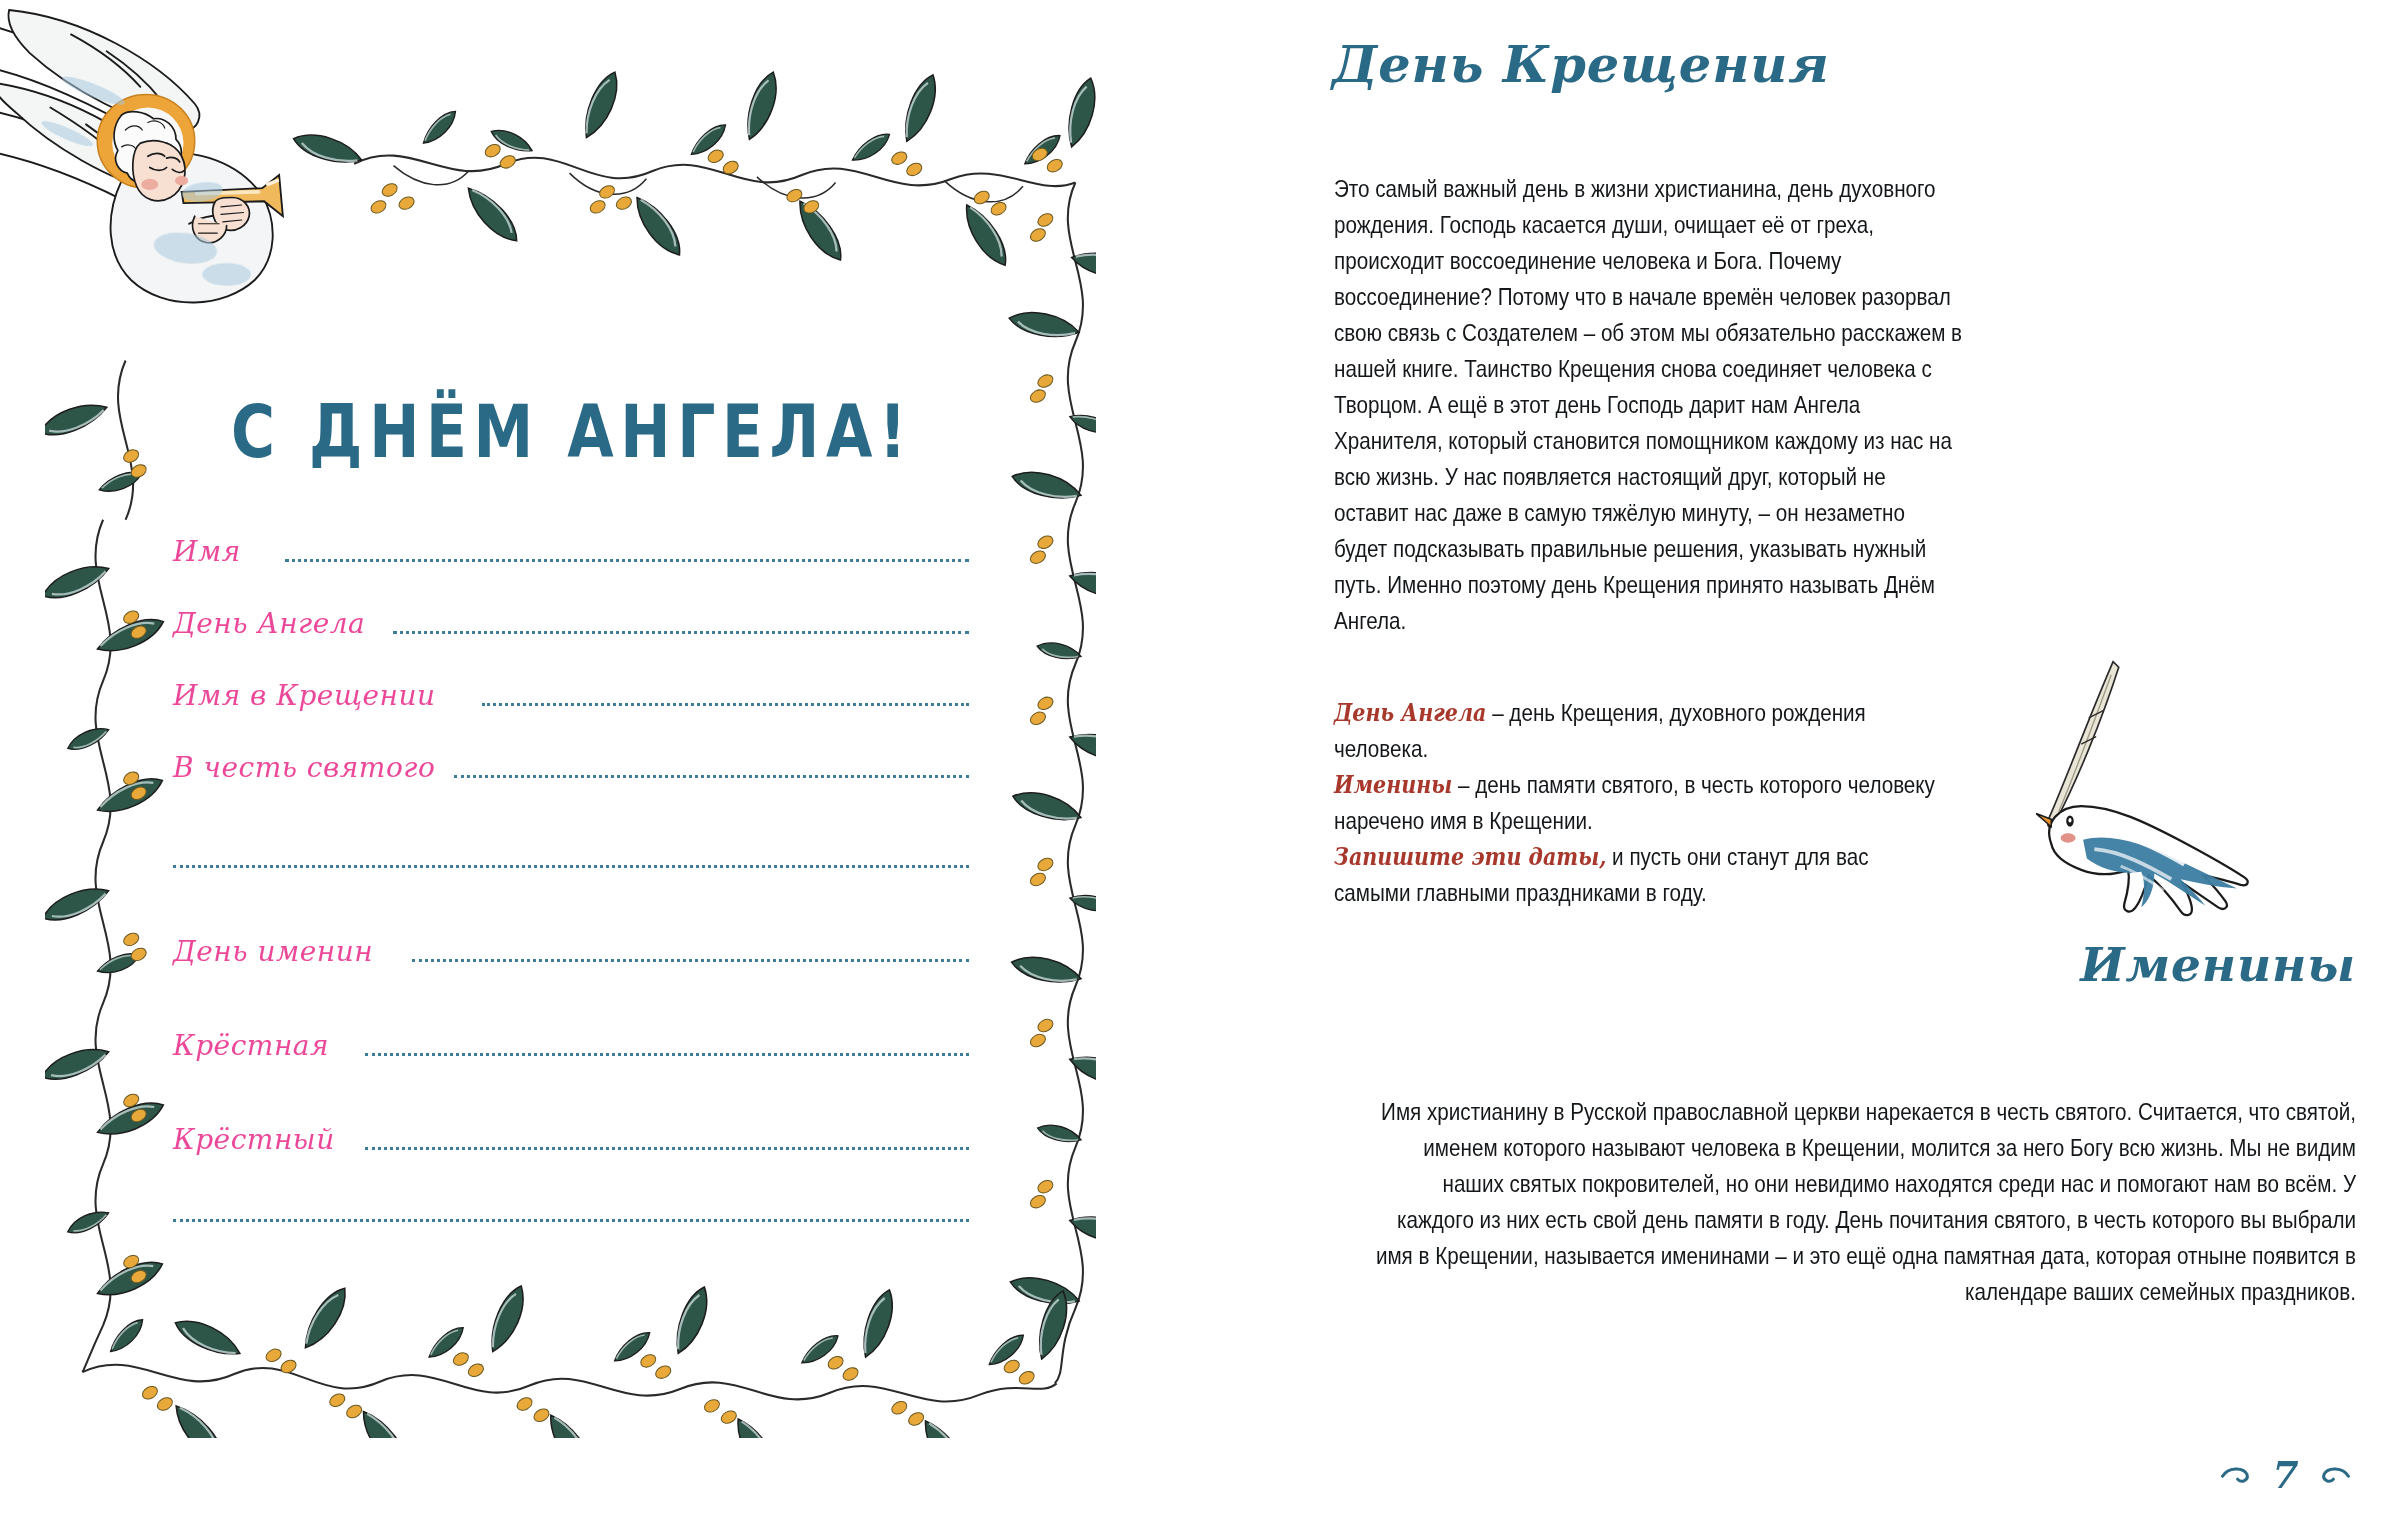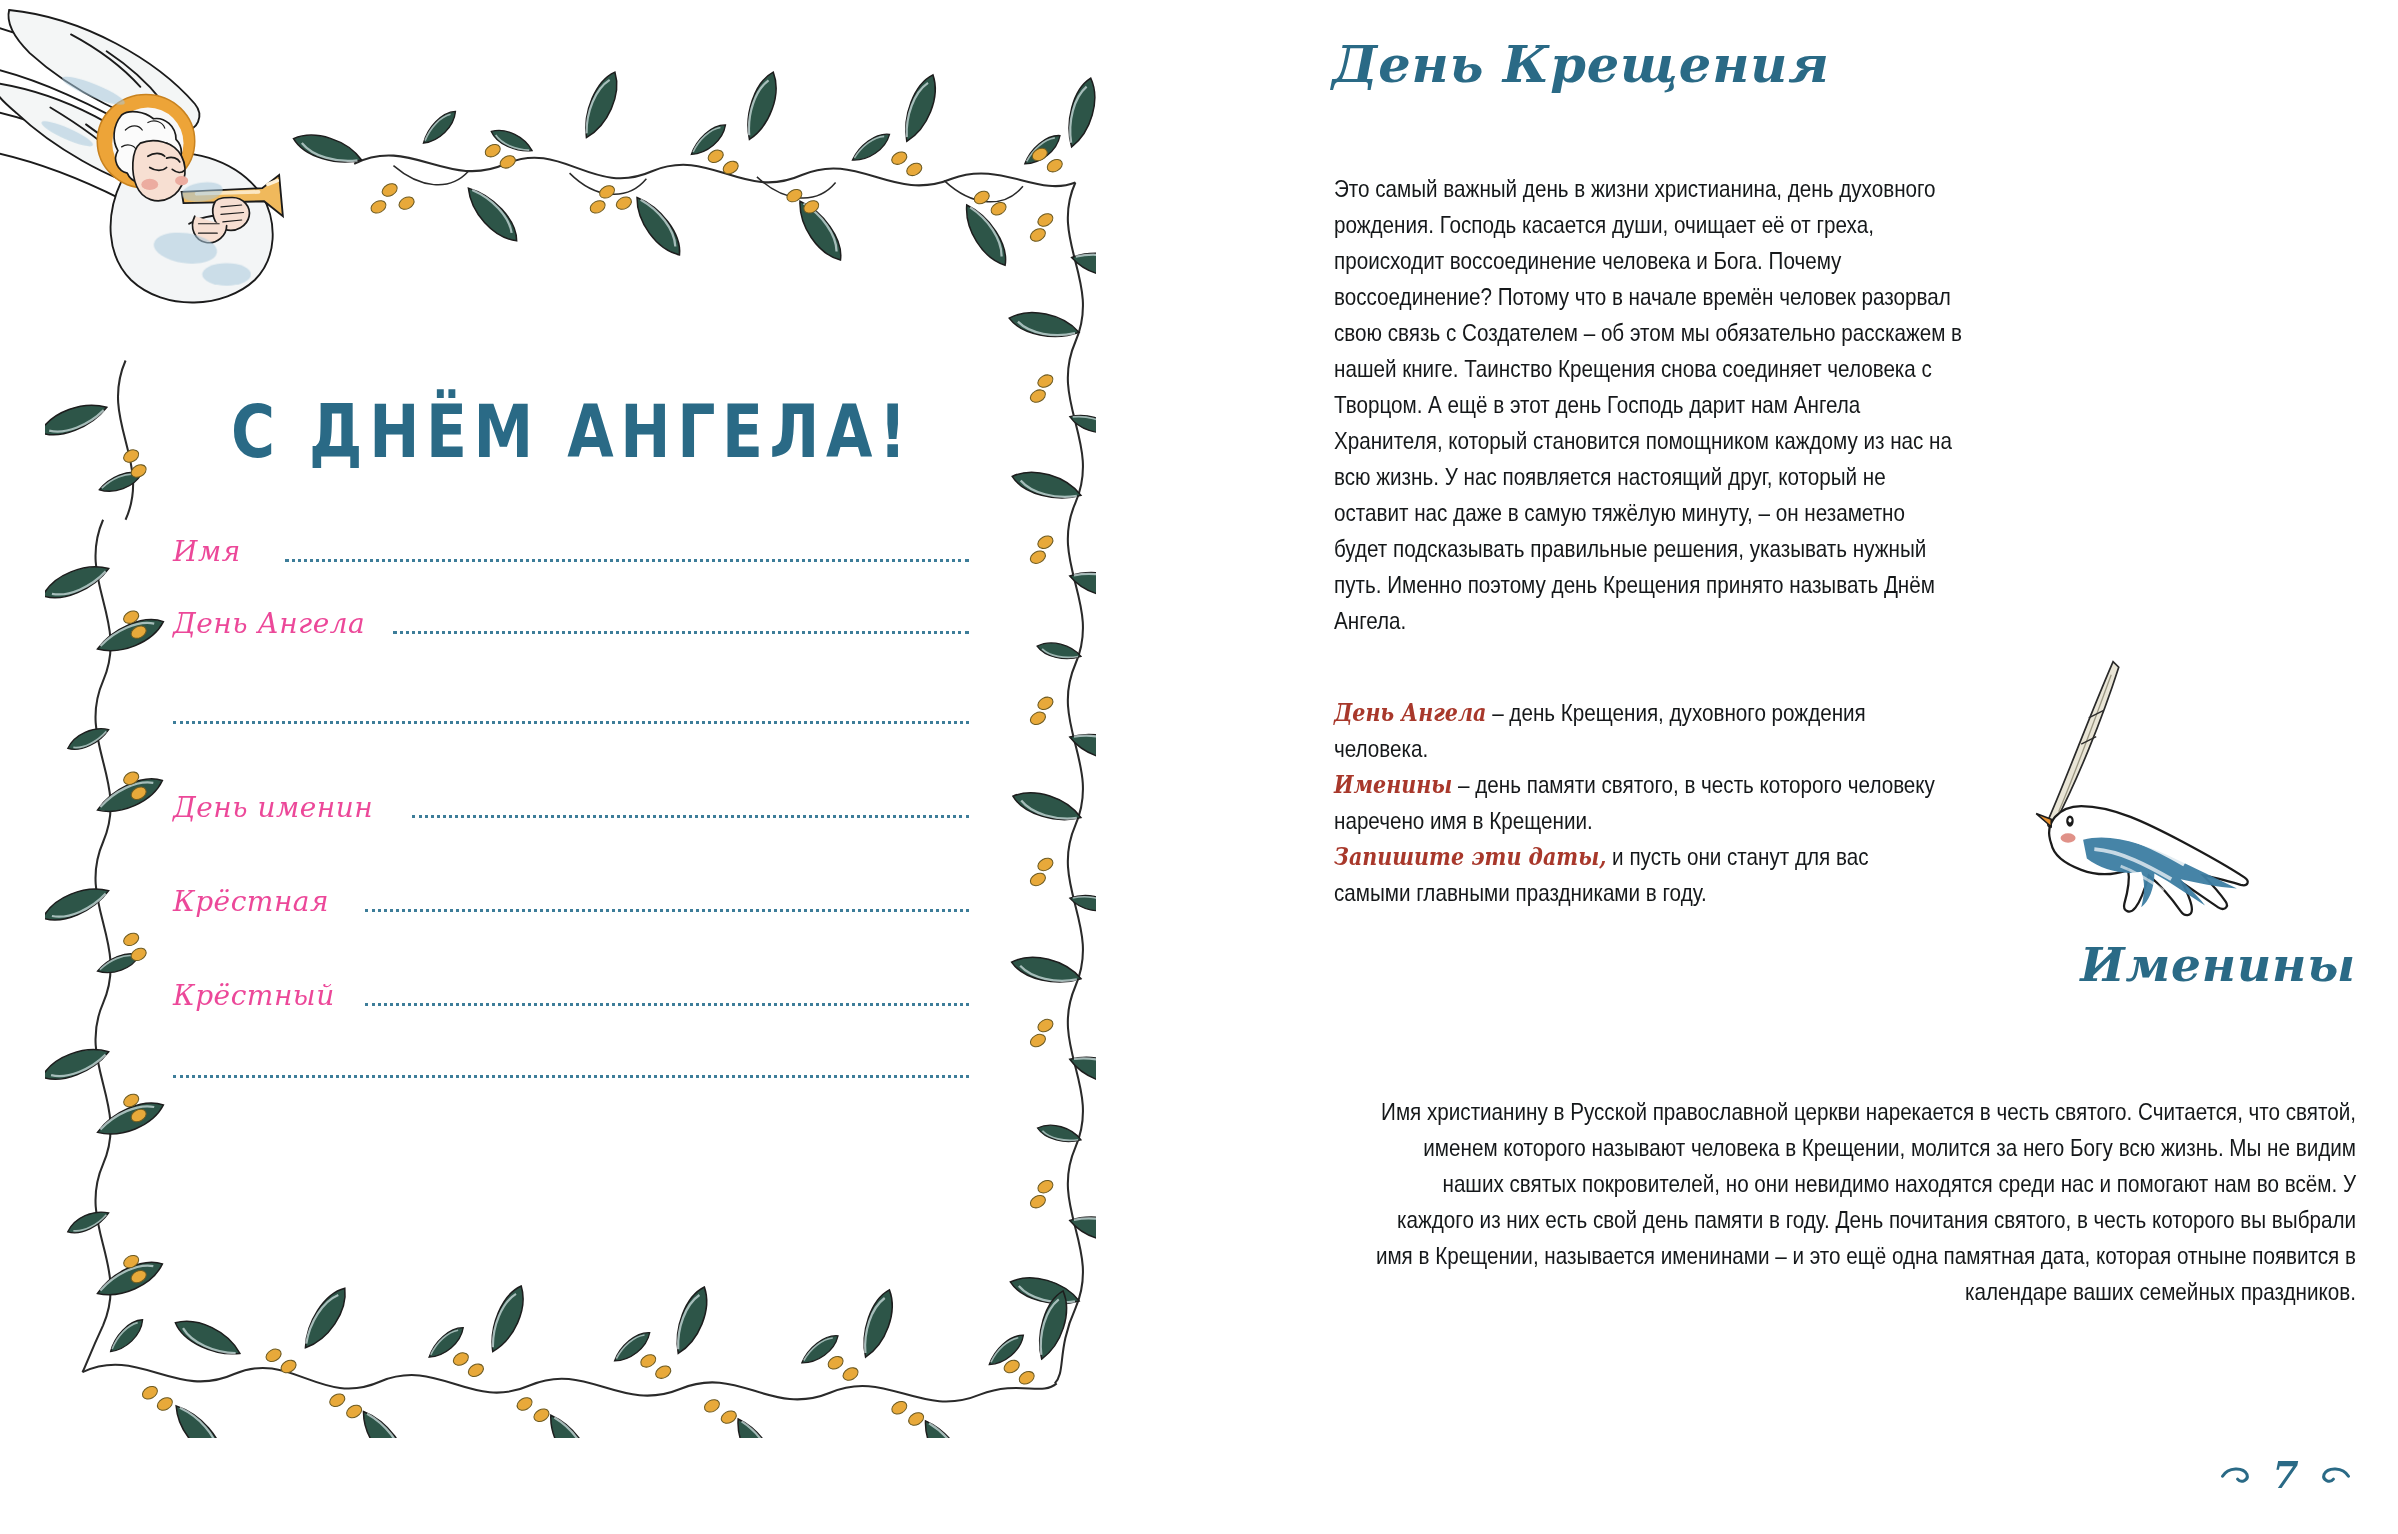--- a/index.html
+++ b/index.html
@@ -561,20 +561,28 @@
 
     <div class="form">
       <div class="frow">
         <span class="flabel">Имя</span>
         <span class="fdots" style="left:112px;"></span>
       </div>
       <div class="frow">
         <span class="flabel">День Ангела</span>
         <span class="fdots" style="left:220px;"></span>
       </div>
+      <div class="frow">
+        <span class="flabel">Имя в  Крещении</span>
+        <span class="fdots" style="left:309px;"></span>
+      </div>
+      <div class="frow">
+        <span class="flabel">В честь святого</span>
+        <span class="fdots" style="left:281px;"></span>
+      </div>
       <div class="frow gap">
         <span class="flabel"></span>
         <span class="fdots full"></span>
       </div>
       <div class="frow tall">
         <span class="flabel">День именин</span>
         <span class="fdots" style="left:239px;"></span>
       </div>
       <div class="frow tall">
         <span class="flabel">Крёстная</span>

